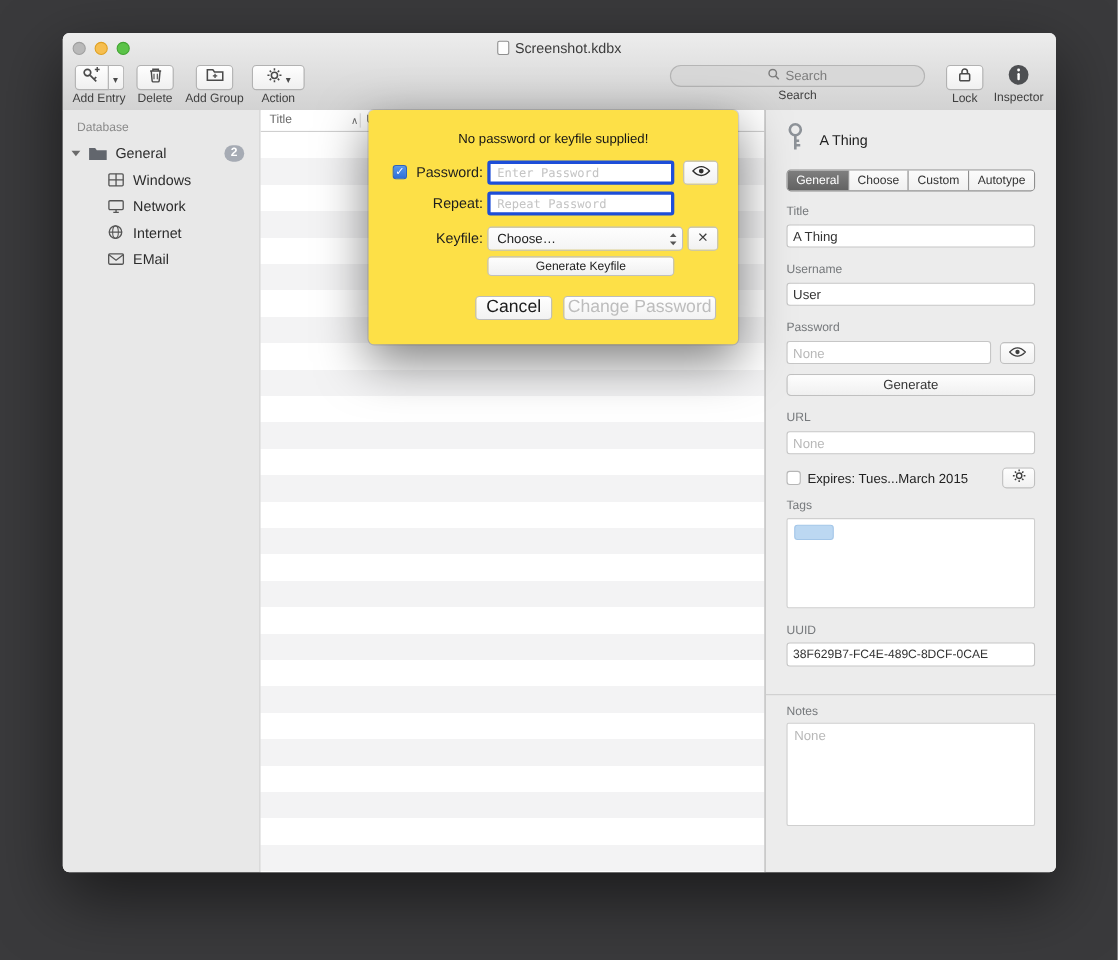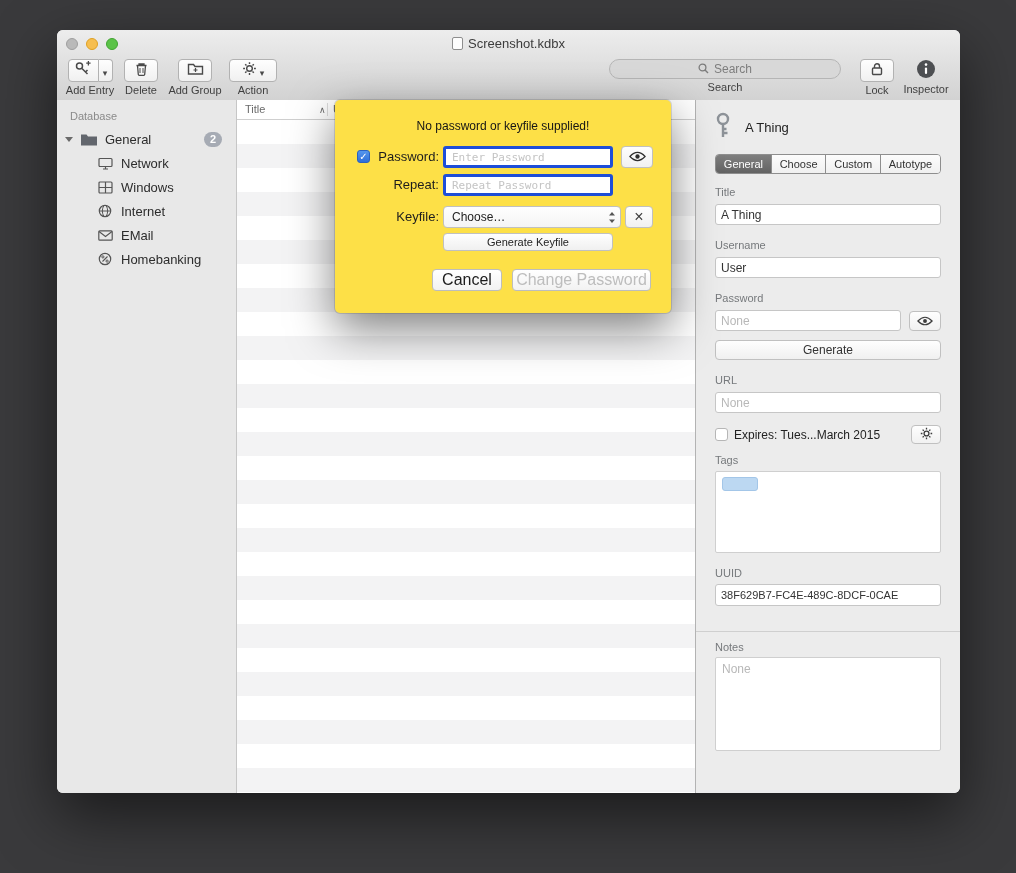--- a/index.html
+++ b/index.html
@@ -231,35 +231,35 @@
                 <path d="M1 1.5 h5.5 l1.5 2 H17 v9 H1 z" fill="#62666d"></path>
               </svg>
           </span>
           <span>General</span>
           <span class="badge">2</span>
         </div>
 
         <div class="sb-row item">
           <span class="sb-ico">
             <svg width="15" height="13" viewBox="0 0 15 13">
-                <rect x="1" y="1.5" width="13" height="8" rx="1" fill="none" stroke="#555" stroke-width="1.2"></rect>
-                <path d="M5 12 h5 M7.5 9.5 V12" stroke="#555" stroke-width="1.2"></path>
-              </svg>
-          </span>
-          <span>Network</span>
+                <rect x="1" y="1" width="13" height="11" rx="1" fill="none" stroke="#555" stroke-width="1.2"></rect>
+                <path d="M7.5 1 V12 M1 6.5 H14" stroke="#555" stroke-width="1.2"></path>
+              </svg>
+          </span>
+          <span>Windows</span>
         </div>
 
         <div class="sb-row item">
           <span class="sb-ico">
             <svg width="15" height="13" viewBox="0 0 15 13">
-                <rect x="1" y="1" width="13" height="11" rx="1" fill="none" stroke="#555" stroke-width="1.2"></rect>
-                <path d="M7.5 1 V12 M1 6.5 H14" stroke="#555" stroke-width="1.2"></path>
-              </svg>
-          </span>
-          <span>Windows</span>
+                <rect x="1" y="1.5" width="13" height="8" rx="1" fill="none" stroke="#555" stroke-width="1.2"></rect>
+                <path d="M5 12 h5 M7.5 9.5 V12" stroke="#555" stroke-width="1.2"></path>
+              </svg>
+          </span>
+          <span>Network</span>
         </div>
 
         <div class="sb-row item">
           <span class="sb-ico">
             <svg width="14" height="14" viewBox="0 0 14 14">
                 <circle cx="7" cy="7" r="5.7" fill="none" stroke="#555" stroke-width="1.2"></circle>
                 <ellipse cx="7" cy="7" rx="2.6" ry="5.7" fill="none" stroke="#555" stroke-width="1"></ellipse>
                 <path d="M1.3 7 h11.4" stroke="#555" stroke-width="1"></path>
               </svg>
           </span>
@@ -269,31 +269,20 @@
         <div class="sb-row item">
           <span class="sb-ico">
             <svg width="15" height="11" viewBox="0 0 15 11">
                 <rect x="0.8" y="0.8" width="13.4" height="9.4" rx="1" fill="none" stroke="#555" stroke-width="1.2"></rect>
                 <path d="M1 1.5 L7.5 6.5 L14 1.5" fill="none" stroke="#555" stroke-width="1.1"></path>
               </svg>
           </span>
           <span>EMail</span>
         </div>
 
-        <div class="sb-row item">
-          <span class="sb-ico">
-            <svg width="14" height="14" viewBox="0 0 14 14">
-                <circle cx="7" cy="7" r="5.7" fill="none" stroke="#555" stroke-width="1.2"></circle>
-                <path d="M4.5 9.5 L9.5 4.5" stroke="#555" stroke-width="1.1"></path>
-                <circle cx="4.9" cy="4.9" r="1.1" fill="none" stroke="#555" stroke-width="1"></circle>
-                <circle cx="9.1" cy="9.1" r="1.1" fill="none" stroke="#555" stroke-width="1"></circle>
-              </svg>
-          </span>
-          <span>Homebanking</span>
-        </div>
       </div>
 
       <div class="listpane">
         <div class="list-header">
           <span class="col-title">Title</span>
           <span class="sort-ind"></span>
           <span class="col-div"></span>
           <span class="col-user">U</span>
         </div>
         <div class="list-rows"></div>

